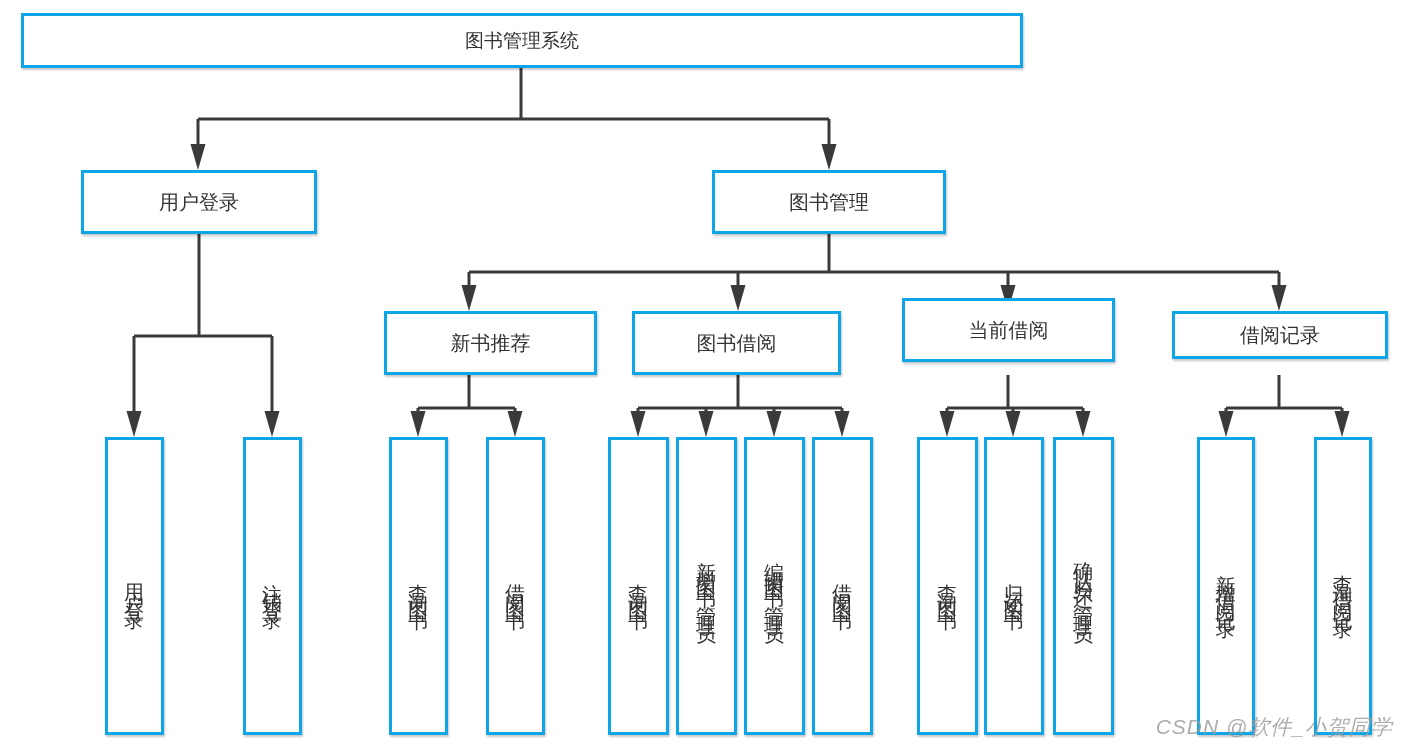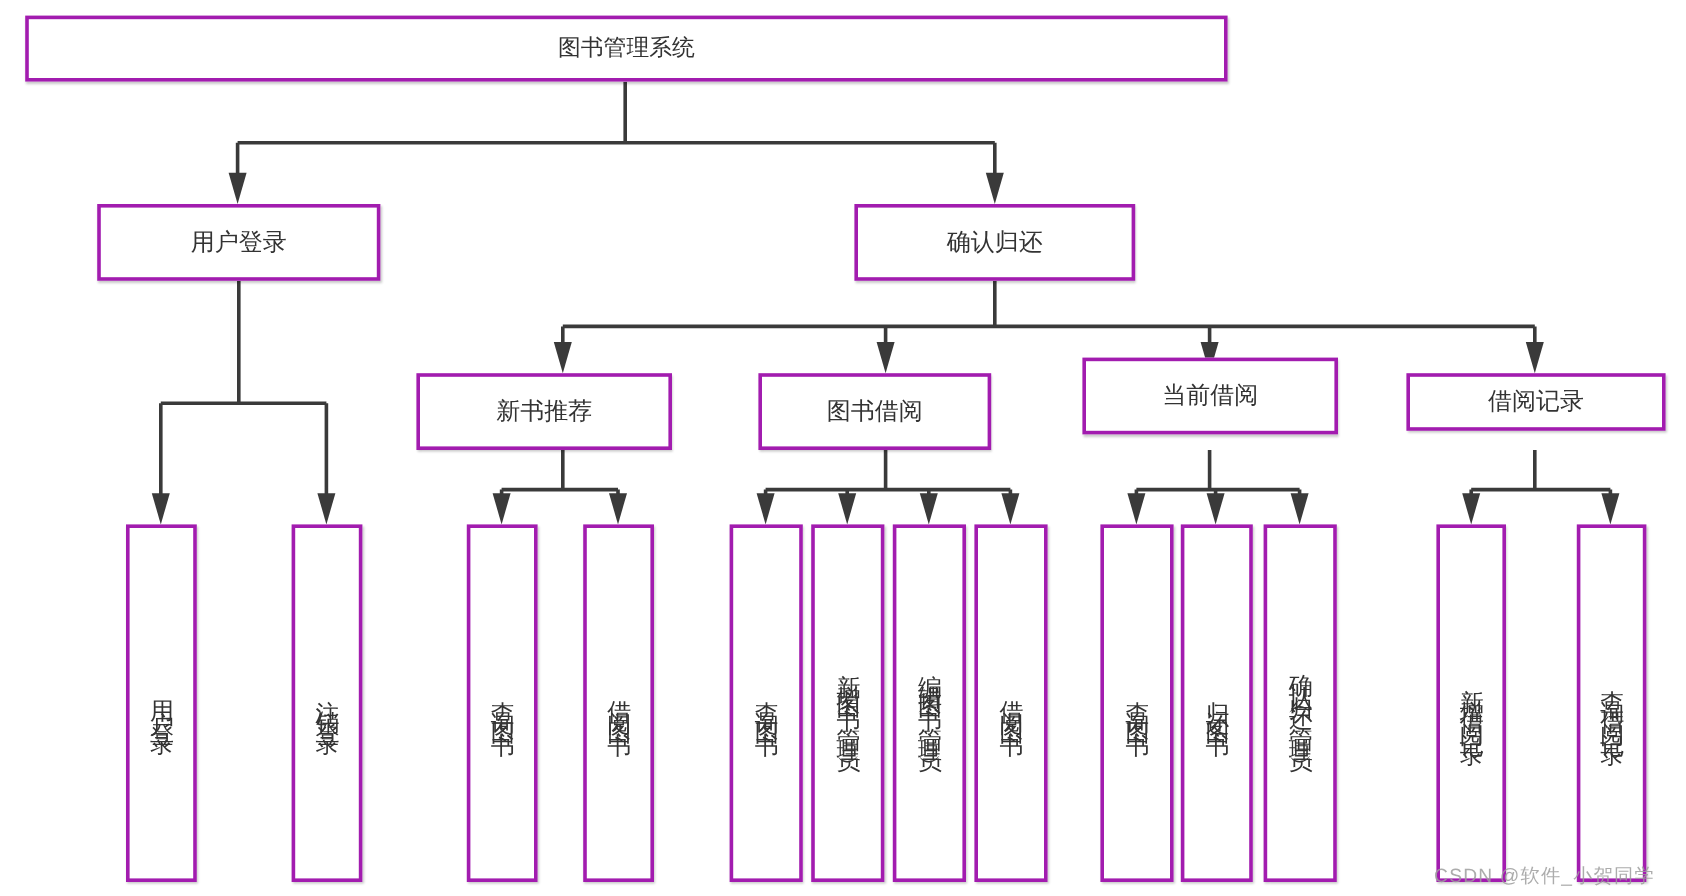--- a/index.html
+++ b/index.html
@@ -19,47 +19,48 @@
     position: absolute;
     left: 0; top: 0;
     width: 1405px;
     height: 747px;
     z-index: 0;
   }
   .box {
     position: absolute;
     box-sizing: border-box;
     background: #ffffff;
-    border: 3px solid #a21caf;
+    border: 3px solid #0ea5e9;
     box-shadow: 1px 2px 2px rgba(0,0,0,0.22);
     color: #333333;
     display: flex;
     align-items: center;
     justify-content: center;
     z-index: 1;
     font-size: 20px;
     line-height: 1;
     white-space: nowrap;
   }
   .box.root { font-size: 19px; }
   .vbox {
     writing-mode: vertical-rl;
     text-orientation: mixed;
     letter-spacing: 9px;
     font-size: 20px;
     white-space: normal;
   }
   .watermark {
     position: absolute;
-    right: 26px;
+    right: 12px;
     bottom: 6px;
-    font-size: 16px;
+    font-size: 21px;
     color: rgba(158,158,158,0.85);
     letter-spacing: 1px;
     z-index: 2;
+    font-style: italic;
   }
 </style>
 </head>
 <body>
 
 <div class="canvas">
 
   <svg class="connectors" viewBox="0 0 1405 747" xmlns="http://www.w3.org/2000/svg">
     <path fill="none" stroke="#3a3a3a" stroke-width="3" d="M521 68 V119 M198 119 H829 M198 119 V152 M829 119 V152
          M199 234 V336 M134 336 H272 M134 336 V421 M272 336 V421
@@ -87,24 +88,24 @@
       <polygon points="1005.5,411 1020.5,411 1013,437"></polygon>
       <polygon points="1075.5,411 1090.5,411 1083,437"></polygon>
       <polygon points="1218.5,411 1233.5,411 1226,437"></polygon>
       <polygon points="1334.5,411 1349.5,411 1342,437"></polygon>
     </g>
   </svg>
 
   <div class="box root" style="left:21px;top:13px;width:1002px;height:55px">图书管理系统</div>
 
   <div class="box" style="left:81px;top:170px;width:236px;height:64px">用户登录</div>
-  <div class="box" style="left:712px;top:170px;width:234px;height:64px">确认归还</div>
+  <div class="box" style="left:712px;top:170px;width:234px;height:64px">图书管理</div>
 
-  <div class="box" style="left:347px;top:311px;width:213px;height:64px">新书推荐</div>
-  <div class="box" style="left:632px;top:311px;width:194px;height:64px">图书借阅</div>
+  <div class="box" style="left:384px;top:311px;width:213px;height:64px">新书推荐</div>
+  <div class="box" style="left:632px;top:311px;width:209px;height:64px">图书借阅</div>
   <div class="box" style="left:902px;top:298px;width:213px;height:64px">当前借阅</div>
   <div class="box" style="left:1172px;top:311px;width:216px;height:48px">借阅记录</div>
 
   <div class="box vbox" style="left:105px;top:437px;width:59px;height:298px">用户登录</div>
   <div class="box vbox" style="left:243px;top:437px;width:59px;height:298px">注销登录</div>
 
   <div class="box vbox" style="left:389px;top:437px;width:59px;height:298px">查询图书</div>
   <div class="box vbox" style="left:486px;top:437px;width:59px;height:298px">借阅图书</div>
 
   <div class="box vbox" style="left:608px;top:437px;width:61px;height:298px">查询图书</div>

